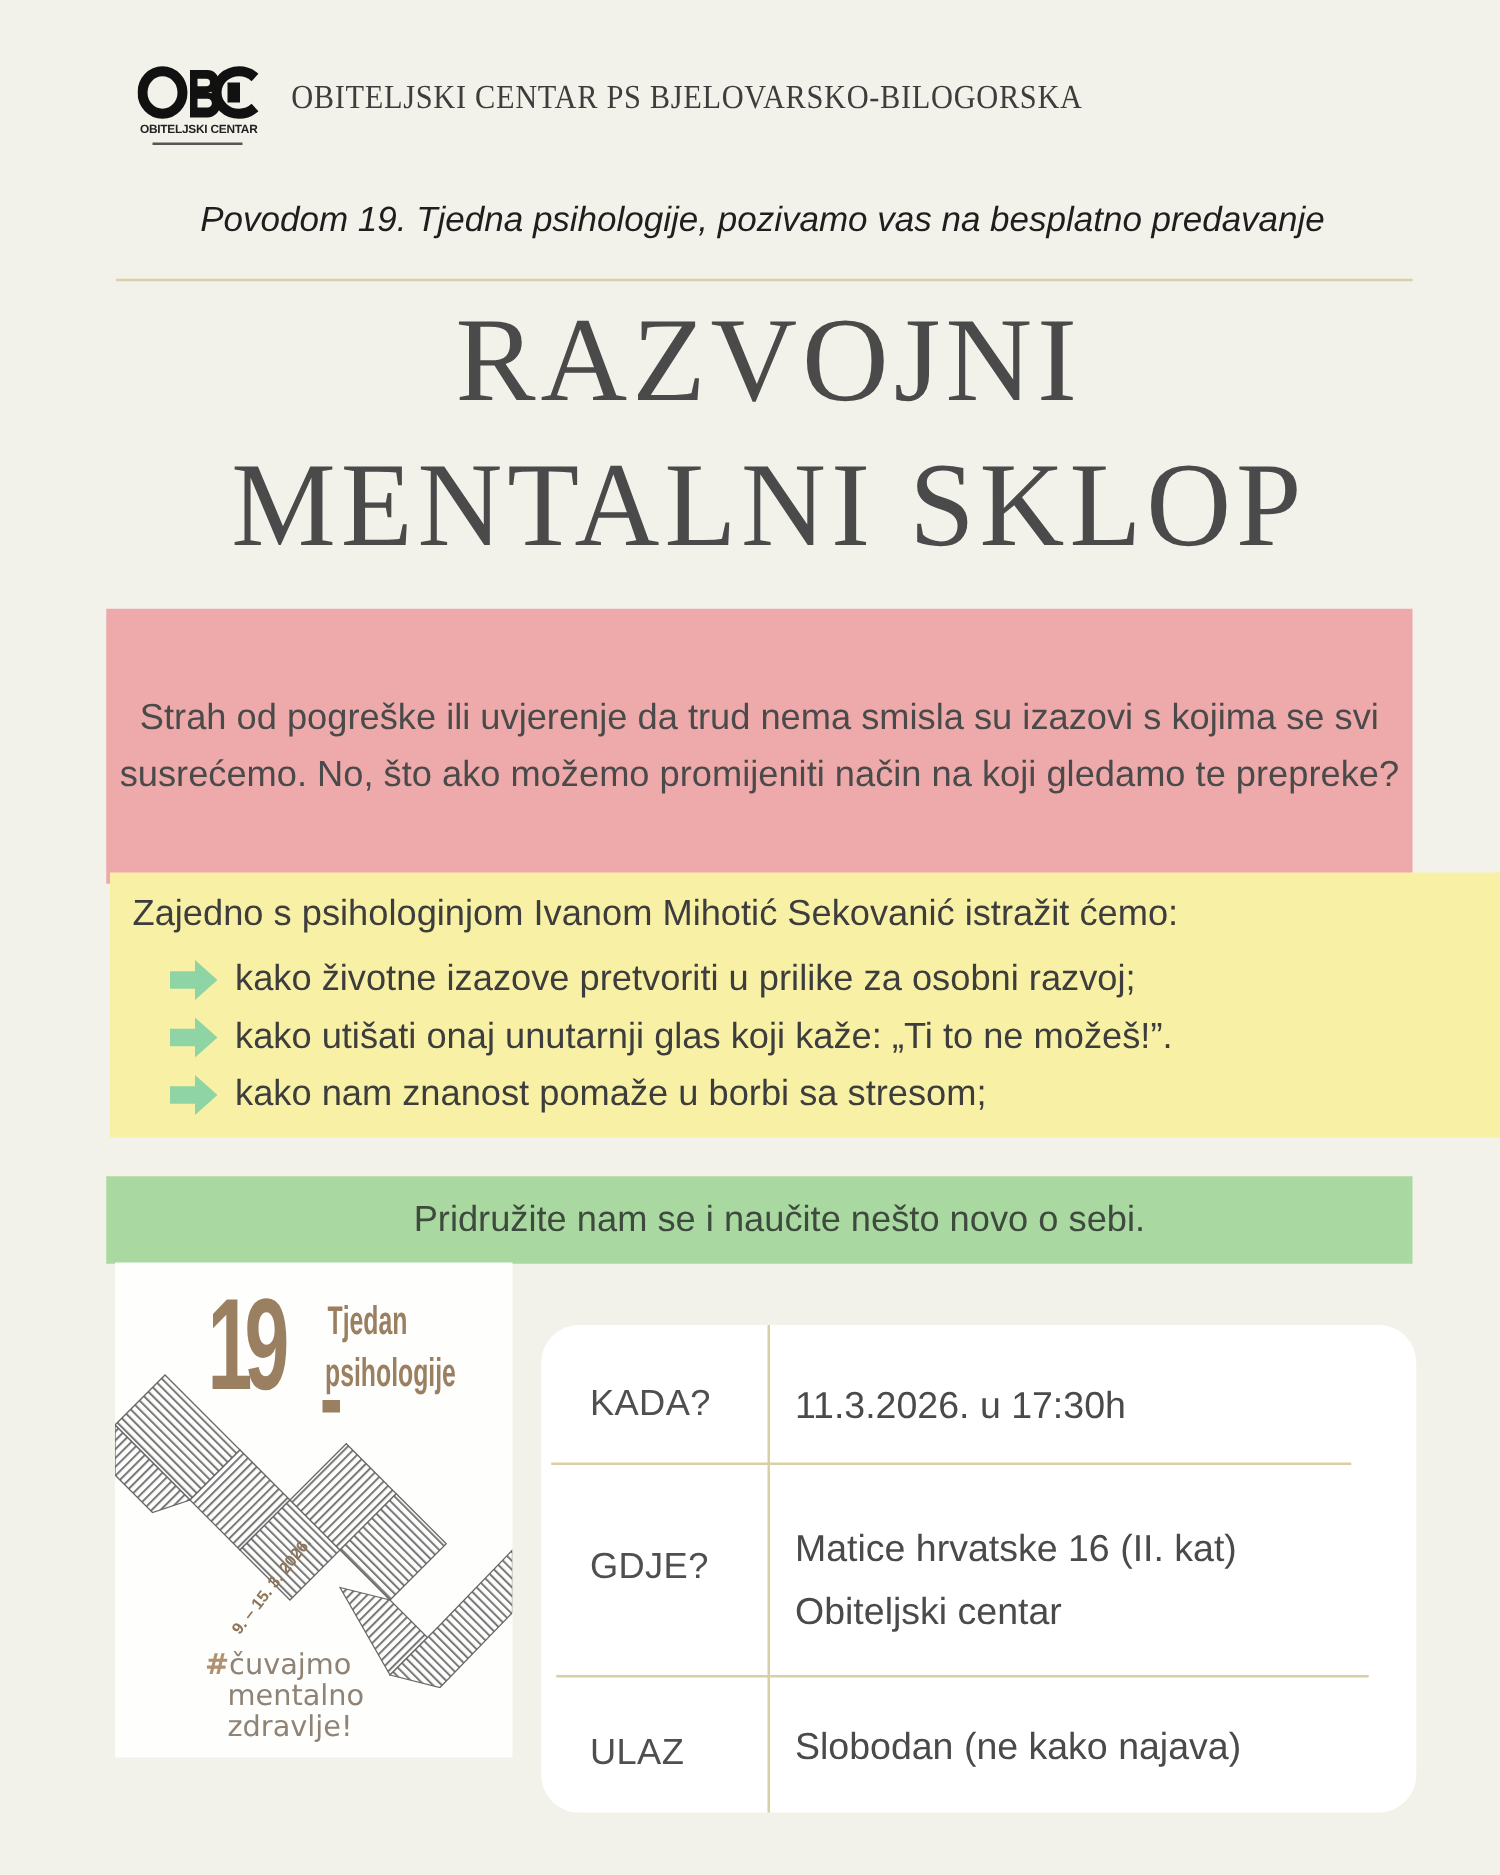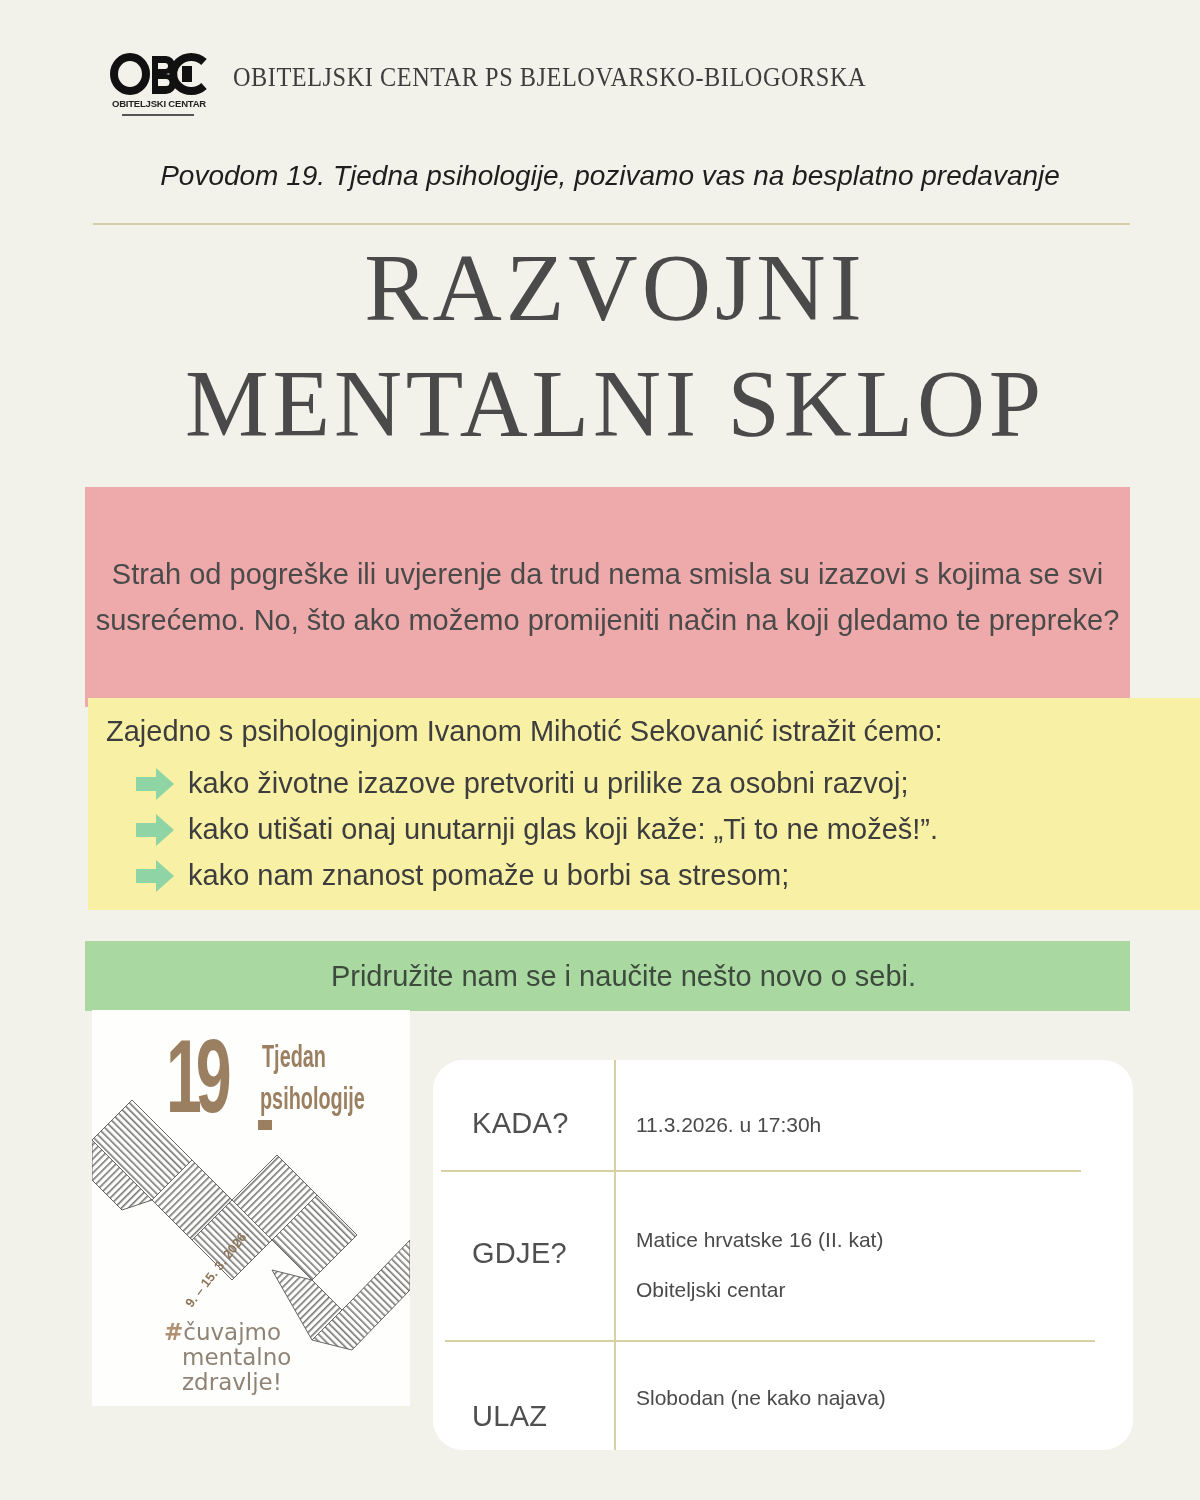--- a/index.html
+++ b/index.html
@@ -53,24 +53,24 @@
     color: #8f8376; line-height: 25px; }
   .p-tag .hash { color: #b09070; font-weight: bold; }
 
   
   .info { position: absolute; left: 433px; top: 1060px; width: 700px; height: 390px; background: #ffffff; border-radius: 30px; }
   .vline { position: absolute; left: 181px; top: 0; width: 2px; height: 390px; background: #d8cfa5; }
   .hline { position: absolute; height: 2px; background: #d8cfa5; }
   .hline.h1 { left: 8px; top: 110px; width: 640px; }
   .hline.h2 { left: 12px; top: 280px; width: 650px; }
   .lbl { position: absolute; left: 39px; font-size: 29px; color: #4f4f4f; letter-spacing: 0.3px; }
-  .val { position: absolute; left: 203px; font-size: 21px; color: #4a4a4a; line-height: 50px; }
+  .val { position: absolute; left: 203px; font-size: 30px; color: #4a4a4a; line-height: 50px; }
   .lbl.r1 { top: 47px; } .val.r1 { top: 40px; }
   .lbl.r2 { top: 177px; } .val.r2 { top: 155px; }
-  .lbl.r3 { top: 340px; } .val.r3 { top: 313px; }
+  .lbl.r3 { top: 326px; } .val.r3 { top: 313px; }
 </style>
 </head>
 <body>
 
 <div class="logo">
   <svg class="logo-mark" viewBox="0 0 98 44" width="98" height="44">
     <ellipse cx="20" cy="22" rx="16" ry="17" fill="none" stroke="#111" stroke-width="8"></ellipse>
     <path d="M42 4 h14 a9 9 0 0 1 0 18 a10 10 0 0 1 0 20 h-14 z" fill="#111"></path>
     <path d="M48 11 h7 a3 3 0 0 1 0 6 h-7z M48 27 h8 a3.5 3.5 0 0 1 0 7 h-8z" fill="#f3f2ea"></path>
     <path d="M94 10 a18 17 0 1 0 0 24" fill="none" stroke="#111" stroke-width="8"></path>

